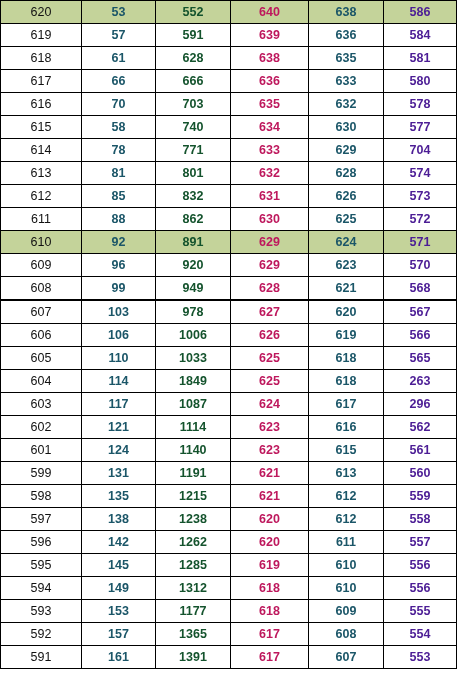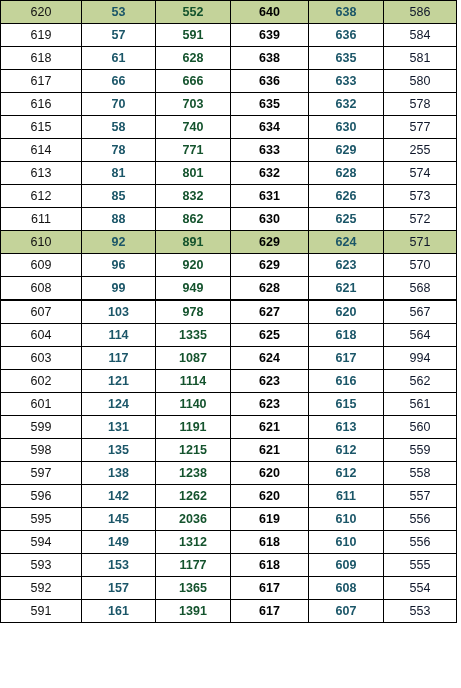--- a/index.html
+++ b/index.html
@@ -75,33 +75,33 @@
 
   
   td.col-three {
     color: #14532d;
     font-weight: bold;
     border-right: 3.6px solid #000000;
   }
 
   
   td.col-four {
-    color: #000000;
+    color: #be185d;
     font-weight: bold;
     border-left: 3.6px solid #000000;
   }
 
   td.col-five {
     color: #1b5668;
     font-weight: bold;
   }
 
   td.col-six {
-    color: #0f172a;
-    font-weight: normal;
+    color: #4c1d95;
+    font-weight: bold;
     border-right: 2.4px solid #000000;
   }
 
   
   tr.highlight-row td {
     background: #c4d39a;
   }
 
   
   tr.section-divider td {
@@ -169,21 +169,21 @@
           <td class="col-four">634</td>
           <td class="col-five">630</td>
           <td class="col-six">577</td>
         </tr>
         <tr>
           <td class="col-index">614</td>
           <td class="col-two">78</td>
           <td class="col-three">771</td>
           <td class="col-four">633</td>
           <td class="col-five">629</td>
-          <td class="col-six">255</td>
+          <td class="col-six">704</td>
         </tr>
         <tr>
           <td class="col-index">613</td>
           <td class="col-two">81</td>
           <td class="col-three">801</td>
           <td class="col-four">632</td>
           <td class="col-five">628</td>
           <td class="col-six">574</td>
         </tr>
         <tr>
@@ -228,34 +228,50 @@
         </tr>
         <tr class="section-divider">
           <td class="col-index">607</td>
           <td class="col-two">103</td>
           <td class="col-three">978</td>
           <td class="col-four">627</td>
           <td class="col-five">620</td>
           <td class="col-six">567</td>
         </tr>
         <tr>
+          <td class="col-index">606</td>
+          <td class="col-two">106</td>
+          <td class="col-three">1006</td>
+          <td class="col-four">626</td>
+          <td class="col-five">619</td>
+          <td class="col-six">566</td>
+        </tr>
+        <tr>
+          <td class="col-index">605</td>
+          <td class="col-two">110</td>
+          <td class="col-three">1033</td>
+          <td class="col-four">625</td>
+          <td class="col-five">618</td>
+          <td class="col-six">565</td>
+        </tr>
+        <tr>
           <td class="col-index">604</td>
           <td class="col-two">114</td>
-          <td class="col-three">1335</td>
+          <td class="col-three">1849</td>
           <td class="col-four">625</td>
           <td class="col-five">618</td>
-          <td class="col-six">564</td>
+          <td class="col-six">263</td>
         </tr>
         <tr>
           <td class="col-index">603</td>
           <td class="col-two">117</td>
           <td class="col-three">1087</td>
           <td class="col-four">624</td>
           <td class="col-five">617</td>
-          <td class="col-six">994</td>
+          <td class="col-six">296</td>
         </tr>
         <tr>
           <td class="col-index">602</td>
           <td class="col-two">121</td>
           <td class="col-three">1114</td>
           <td class="col-four">623</td>
           <td class="col-five">616</td>
           <td class="col-six">562</td>
         </tr>
         <tr>
@@ -294,21 +310,21 @@
           <td class="col-index">596</td>
           <td class="col-two">142</td>
           <td class="col-three">1262</td>
           <td class="col-four">620</td>
           <td class="col-five">611</td>
           <td class="col-six">557</td>
         </tr>
         <tr>
           <td class="col-index">595</td>
           <td class="col-two">145</td>
-          <td class="col-three">2036</td>
+          <td class="col-three">1285</td>
           <td class="col-four">619</td>
           <td class="col-five">610</td>
           <td class="col-six">556</td>
         </tr>
         <tr>
           <td class="col-index">594</td>
           <td class="col-two">149</td>
           <td class="col-three">1312</td>
           <td class="col-four">618</td>
           <td class="col-five">610</td>

